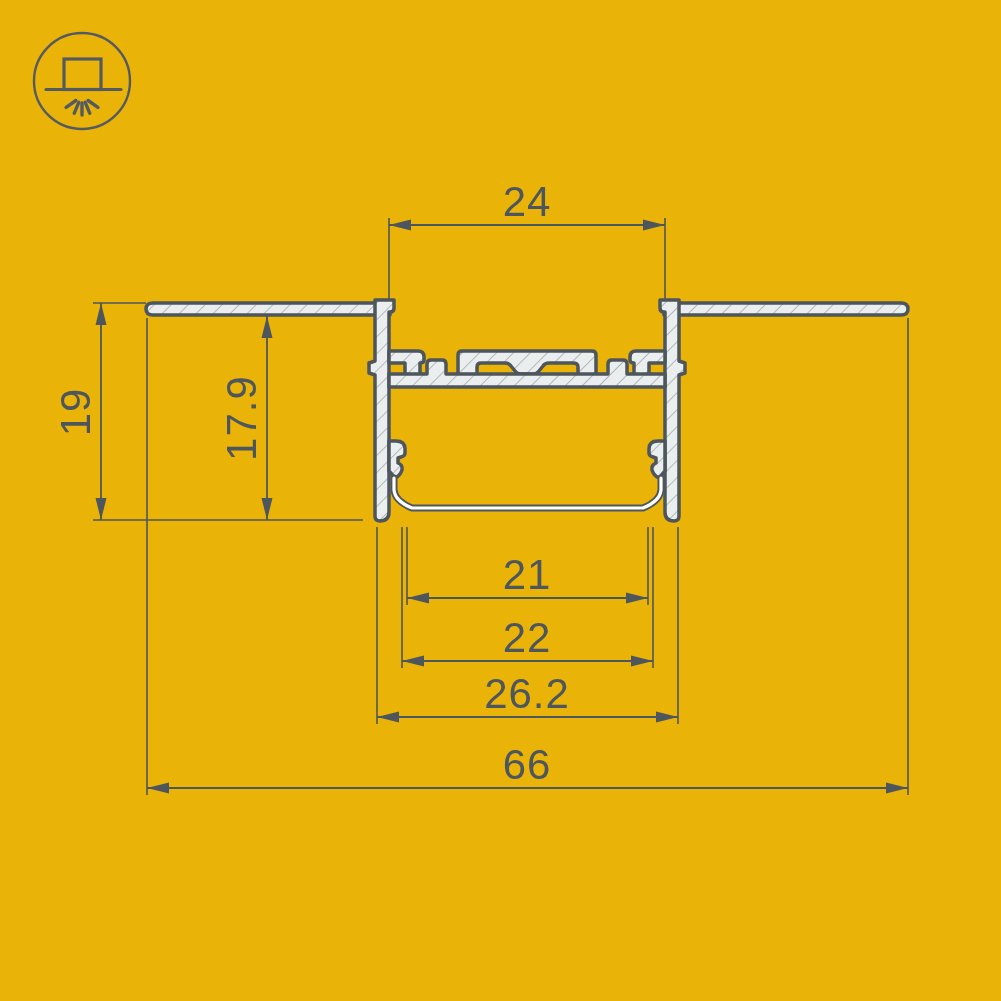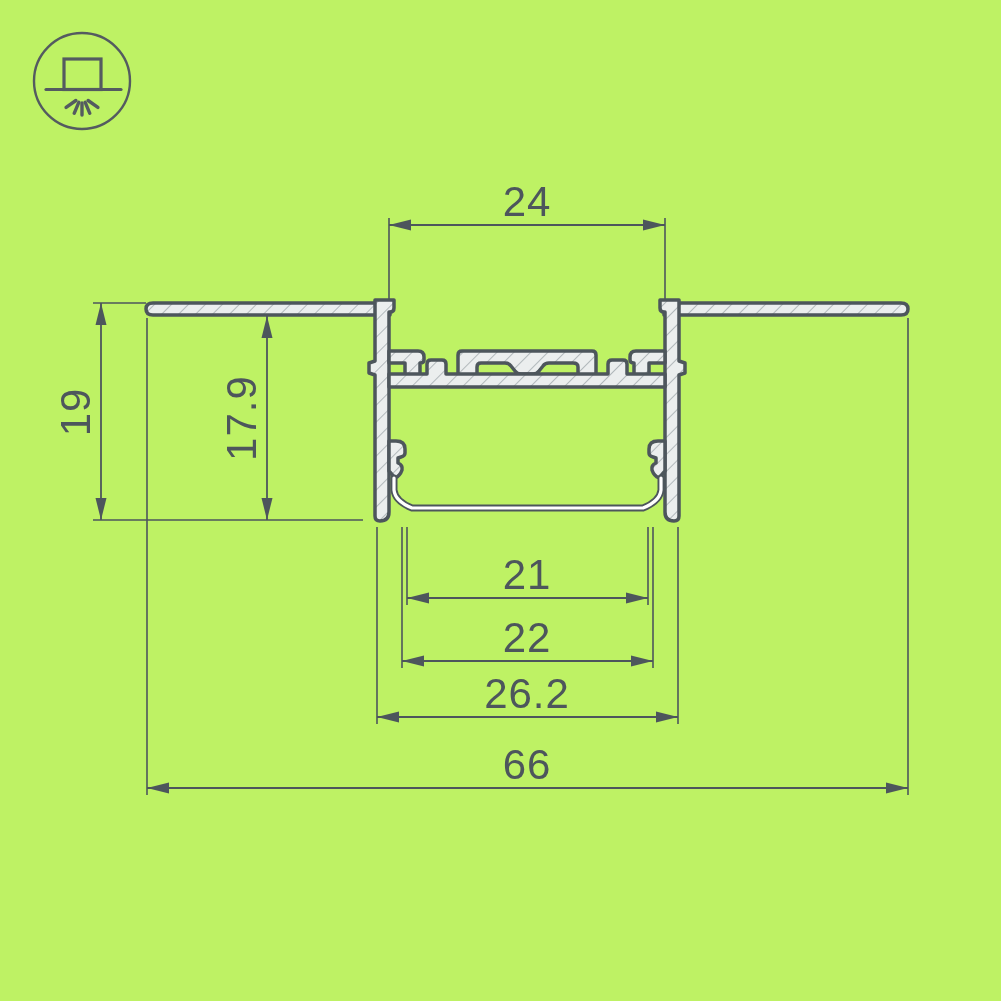--- a/index.html
+++ b/index.html
@@ -1,16 +1,16 @@
 <!DOCTYPE html>
 <html><head>
 <meta charset="utf-8">
 <style>
   html,body{margin:0;padding:0;background:#ffffff;}
-  .stage{position:relative;width:1001px;height:1001px;background:#bef264;overflow:hidden;
+  .stage{position:relative;width:1001px;height:1001px;background:#eab308;overflow:hidden;
          font-family:"Liberation Sans", sans-serif;}
   svg{display:block;}
   .dim-text{font-family:"Liberation Sans", sans-serif;font-size:42px;fill:#4d565c;letter-spacing:1px;}
 </style>
 </head>
 <body>
 
 <div class="stage">
 <svg width="1001" height="1001" viewBox="0 0 1001 1001" xmlns="http://www.w3.org/2000/svg">
 

